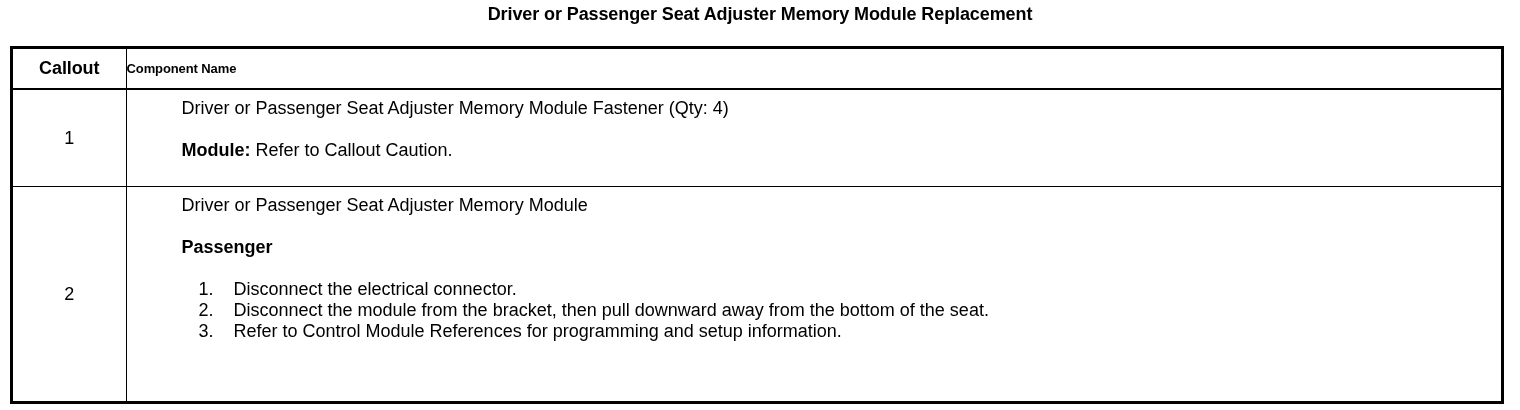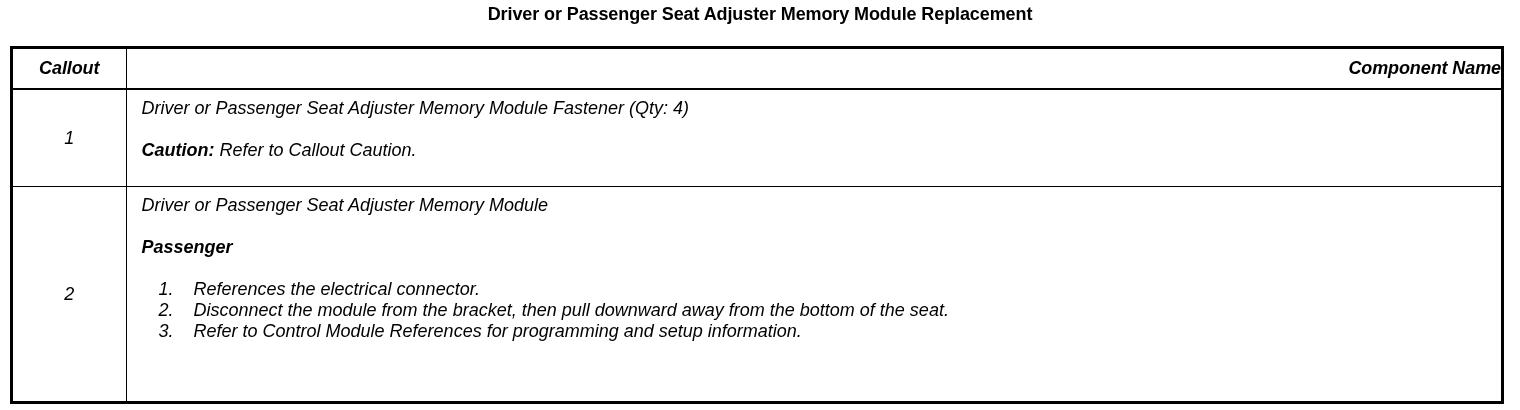--- a/index.html
+++ b/index.html
@@ -35,21 +35,20 @@
   }
 
   .table-wrap {
     position: absolute;
     left: 10px;
     top: 46px;
     width: 1494px;
     border: 3px solid #000;
     box-sizing: border-box;
     background: #fff;
-    font-style: italic;
   }
 
   table.parts {
     border-collapse: collapse;
     width: 100%;
     table-layout: fixed;
   }
 
   table.parts col.c-callout { width: 113px; }
 
@@ -73,33 +72,34 @@
 
   
   table.parts thead tr {
     border-bottom: 2.5px solid #000;
   }
   table.parts tbody tr.row-1 {
     border-bottom: 1.5px solid #000;
   }
 
   table.parts thead th {
-    font-size: 18px;
-    font-weight: bold;
-    text-align: right;
+    font-size: 13px;
+    font-weight: bold;
+    text-align: left;
     vertical-align: middle;
     height: 39px;
     line-height: 21px;
     letter-spacing: -0.1px;
   }
 
   .cell-body {
     padding: 8px 6px 7px 15px;
     font-size: 18px;
     line-height: 21px;
+    margin-left: 40px;
   }
 
   .cell-body p {
     margin: 0;
     font-size: 18px;
     line-height: 21px;
   }
 
   .spacer-line {
     height: 21px;
@@ -161,36 +161,36 @@
         </tr>
       </thead>
       <tbody>
 
         <tr class="row-1">
           <td class="callout r1-callout">1</td>
           <td>
             <div class="cell-body">
               <p>Driver or Passenger Seat Adjuster Memory Module Fastener (Qty: 4)</p>
               <div class="spacer-line"></div>
-              <p class="caution-line"><span class="caution-label">Caution:</span><span> Refer to Callout Caution.</span></p>
+              <p class="caution-line"><span class="caution-label">Module:</span><span> Refer to Callout Caution.</span></p>
             </div>
           </td>
         </tr>
 
         <tr class="row-2">
           <td class="callout r2-callout">2</td>
           <td>
             <div class="cell-body">
               <p>Driver or Passenger Seat Adjuster Memory Module</p>
               <div class="spacer-line"></div>
               <p class="proc-heading">Passenger</p>
               <div class="spacer-line"></div>
               <ol class="proc-list">
                 <li>
-                  <span class="num">1.</span><span>References the electrical connector.</span>
+                  <span class="num">1.</span><span>Disconnect the electrical connector.</span>
                 </li>
                 <li>
                   <span class="num">2.</span><span>Disconnect the module from the bracket, then pull downward away from the bottom of the seat.</span>
                 </li>
                 <li>
                   <span class="num">3.</span><span>Refer to Control Module References for programming and setup information.</span>
                 </li>
               </ol>
             </div>
           </td>

